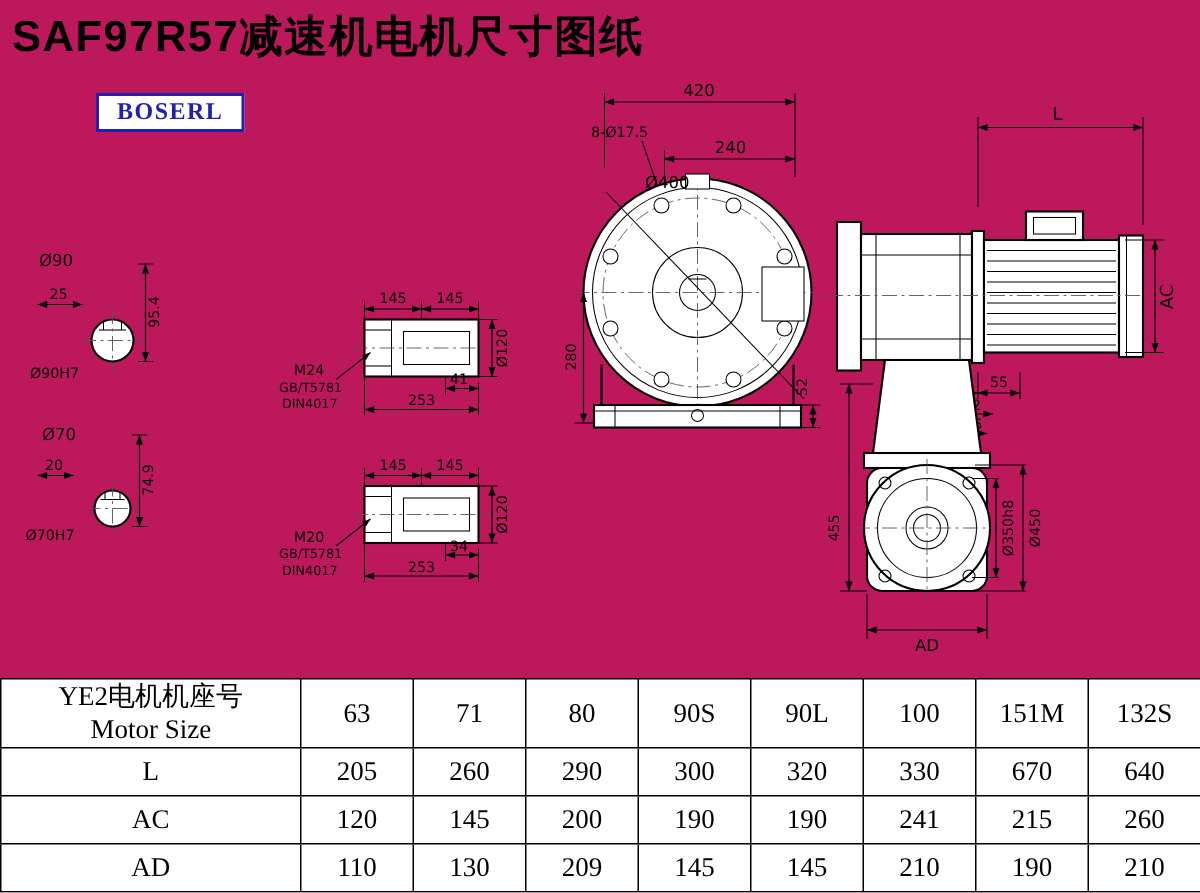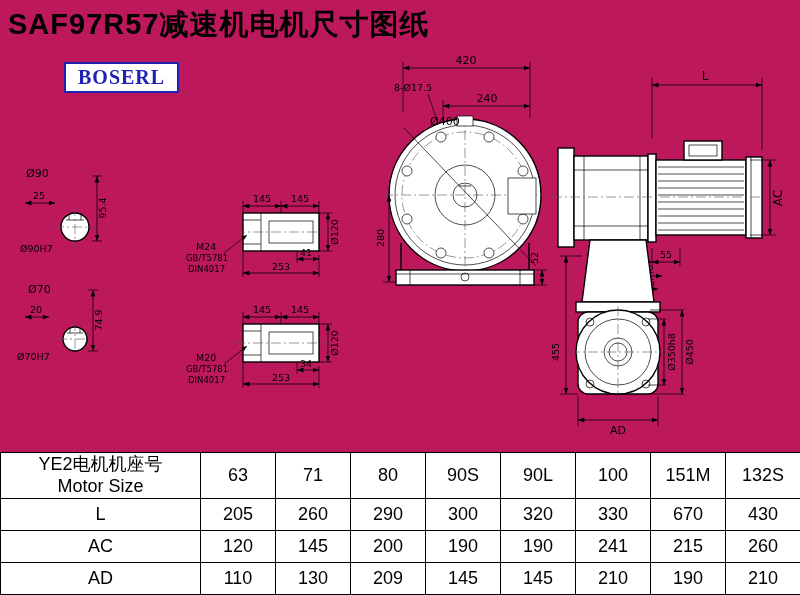--- a/index.html
+++ b/index.html
@@ -1,36 +1,36 @@
 <!DOCTYPE html>
 <html><head>
 <meta charset="utf-8">
 <style>
   *{margin:0;padding:0;box-sizing:border-box}
   html,body{background:#fff}
   body{width:800px;height:595px;font-family:"Liberation Sans",sans-serif;color:#000}
   .page{position:relative;width:800px;height:595px;background:#be185d;overflow:hidden}
   .title{position:absolute;top:5px;left:8px;font-size:29px;font-weight:bold;letter-spacing:1px;white-space:nowrap}
   .logo{position:absolute;top:62px;left:64px;border:2px solid #2020b4;padding:2px 12px;color:#2020b4;
-        font-family:"Liberation Serif",serif;font-size:20px;font-weight:bold;letter-spacing:1px;background:#fff}
+        font-family:"Liberation Serif",serif;font-size:16px;font-weight:bold;letter-spacing:1px;background:#fff}
   .drawing{position:absolute;top:0;left:0}
   svg text{font-family:"DejaVu Sans",sans-serif;fill:#000;font-size:10px}
   svg .f8{font-size:8.5px}
   svg .f9{font-size:9.5px}
   svg .f11{font-size:11px}
   svg .f12{font-size:12px}
   svg .mid{text-anchor:middle}
   svg .o{stroke:#000;stroke-width:1.4;fill:none}
   svg .ow{stroke:#000;stroke-width:1.4;fill:#fff}
   svg .t{stroke:#000;stroke-width:0.7;fill:none}
   svg .tw{stroke:#000;stroke-width:0.7;fill:#fff}
   svg .d{stroke:#000;stroke-width:0.8;fill:none}
   svg .c{stroke:#555;stroke-width:0.6;stroke-dasharray:10 3 2 3;fill:none}
   .dim-table{position:absolute;left:0;top:452px;width:800px;height:143px;border-collapse:collapse;table-layout:fixed;
-             font-family:Liberation Sans, sans-serif;font-size:18px;text-align:center;background:#fff}
+             font-family:Liberation Serif, serif;font-size:18px;text-align:center;background:#fff}
   .dim-table td{border:1px solid #000;vertical-align:middle;height:32px;padding:0}
   .dim-table tr.hdr td{height:46px}
   .dim-table .label-cell div{line-height:1.2}
 </style>
 </head>
 <body>
 
 <div class="page">
 
   <h1 class="title">SAF97R57减速机电机尺寸图纸</h1>
@@ -320,21 +320,21 @@
       </tr>
       <tr>
         <td class="label-cell">L</td>
         <td>205</td>
         <td>260</td>
         <td>290</td>
         <td>300</td>
         <td>320</td>
         <td>330</td>
         <td>670</td>
-        <td>430</td>
+        <td>640</td>
       </tr>
       <tr>
         <td class="label-cell">AC</td>
         <td>120</td>
         <td>145</td>
         <td>200</td>
         <td>190</td>
         <td>190</td>
         <td>241</td>
         <td>215</td>

